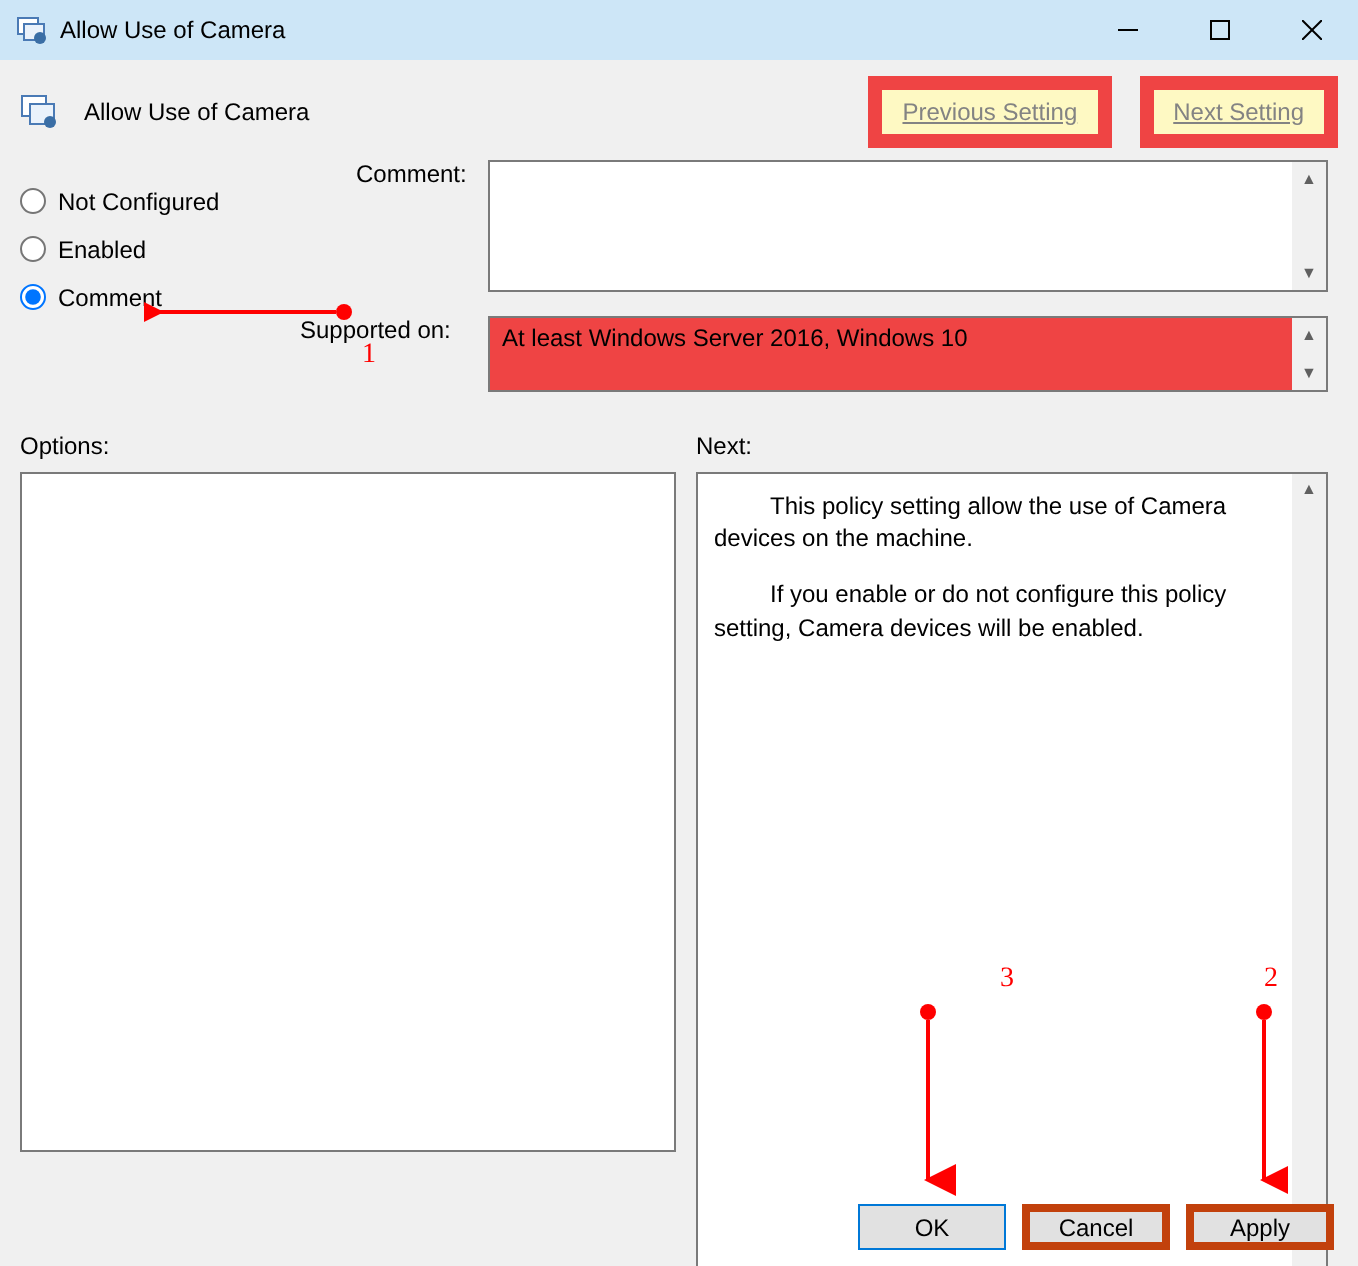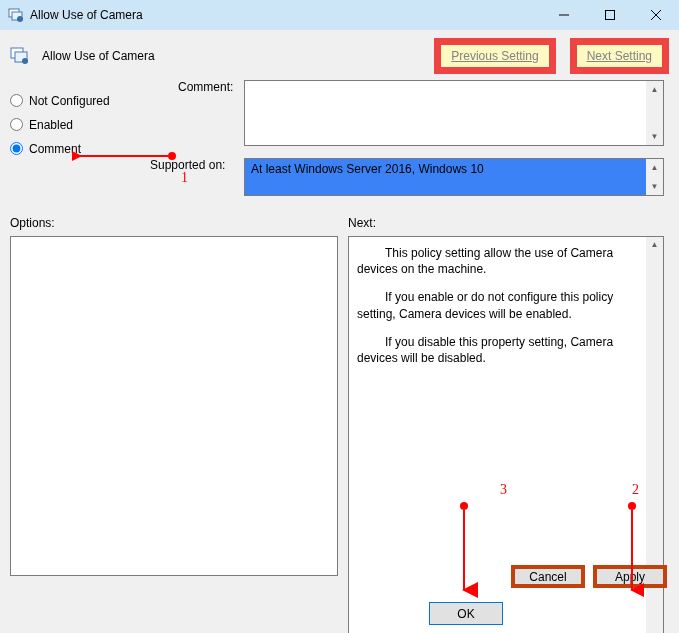--- a/index.html
+++ b/index.html
@@ -23,34 +23,34 @@
 .radio-row input { margin: 0 6px 0 0; }
 .label-comment { position: absolute; left: 178px; top: 50px; }
 .label-supported { position: absolute; left: 150px; top: 128px; }
 
 .comment-box { position: absolute; left: 244px; top: 50px; width: 420px; height: 66px; background: #fff; border: 1px solid #7a7a7a; }
 .comment-box .mini-scroll { position: absolute; right: 0; top: 0; width: 17px; height: 100%; background: #f0f0f0; }
 .mini-scroll .arr { width: 17px; height: 17px; display: flex; align-items: center; justify-content: center; color: #606060; font-size: 8px; }
 .mini-scroll .arr.up { position: absolute; top: 0; }
 .mini-scroll .arr.dn { position: absolute; bottom: 0; }
 
-.supported-box { position: absolute; left: 244px; top: 128px; width: 420px; height: 38px; background: #3b82f6; border: 1px solid #7a7a7a; padding: 3px 20px 3px 6px; color: #000; }
+.supported-box { position: absolute; left: 244px; top: 128px; width: 420px; height: 38px; background: #ef4444; border: 1px solid #7a7a7a; padding: 3px 20px 3px 6px; color: #000; }
 .supported-box .mini-scroll { position: absolute; right: 0; top: 0; width: 17px; height: 100%; background: #f0f0f0; }
 
 .options-label { position: absolute; left: 10px; top: 186px; }
 .help-label { position: absolute; left: 348px; top: 186px; }
 
 .options-pane { position: absolute; left: 10px; top: 206px; width: 328px; height: 340px; background: #fff; border: 1px solid #7a7a7a; }
 .help-pane { position: absolute; left: 348px; top: 206px; width: 316px; height: 424px; background: #fff; border: 1px solid #7a7a7a; padding: 8px 20px 8px 8px; line-height: 1.35; }
 .help-pane p { margin: 0 0 12px 0; text-indent: 28px; }
 .help-pane .mini-scroll { position: absolute; right: 0; top: 0; width: 17px; height: 100%; background: #f0f0f0; }
 
 .footer-btns { position: absolute; right: 12px; bottom: 8px; display: flex; gap: 8px; }
 .footer-btns button { width: 74px; height: 23px; background: #e1e1e1; border: 4px solid #c2410c; cursor: pointer; }
-.footer-btns button.primary { border: 1px solid #0078d7; margin-top: 37px; }
+.footer-btns button.primary { border: 1px solid #0078d7; }
 
 
 .ann { position: absolute; color: #ff0000; font-family: "Segoe UI"; font-size: 14px; pointer-events: none; }
 .ann-num1 { left: 181px; top: 140px; }
 .ann-num2 { left: 632px; top: 452px; }
 .ann-num3 { left: 500px; top: 452px; }
 .arrow-svg { position: absolute; pointer-events: none; }
 </style>
 </head>
 <body>
@@ -131,21 +131,20 @@
   </div>
 
   <span class="options-label">Options:</span>
   <span class="help-label">Next:</span>
 
   <div class="options-pane"></div>
 
   <div class="help-pane">
     <p>This policy setting allow the use of Camera devices on the machine.</p>
     <p>If you enable or do not configure this policy setting, Camera devices will be enabled.</p>
-    <p>If you disable this property setting, Camera devices will be disabled.</p>
     <div class="mini-scroll">
       <div class="arr up">▲</div>
       <div class="arr dn">▼</div>
     </div>
   </div>
 
   <div class="footer-btns">
     <button class="primary">OK</button>
     <button>Cancel</button>
     <button>Apply</button>

